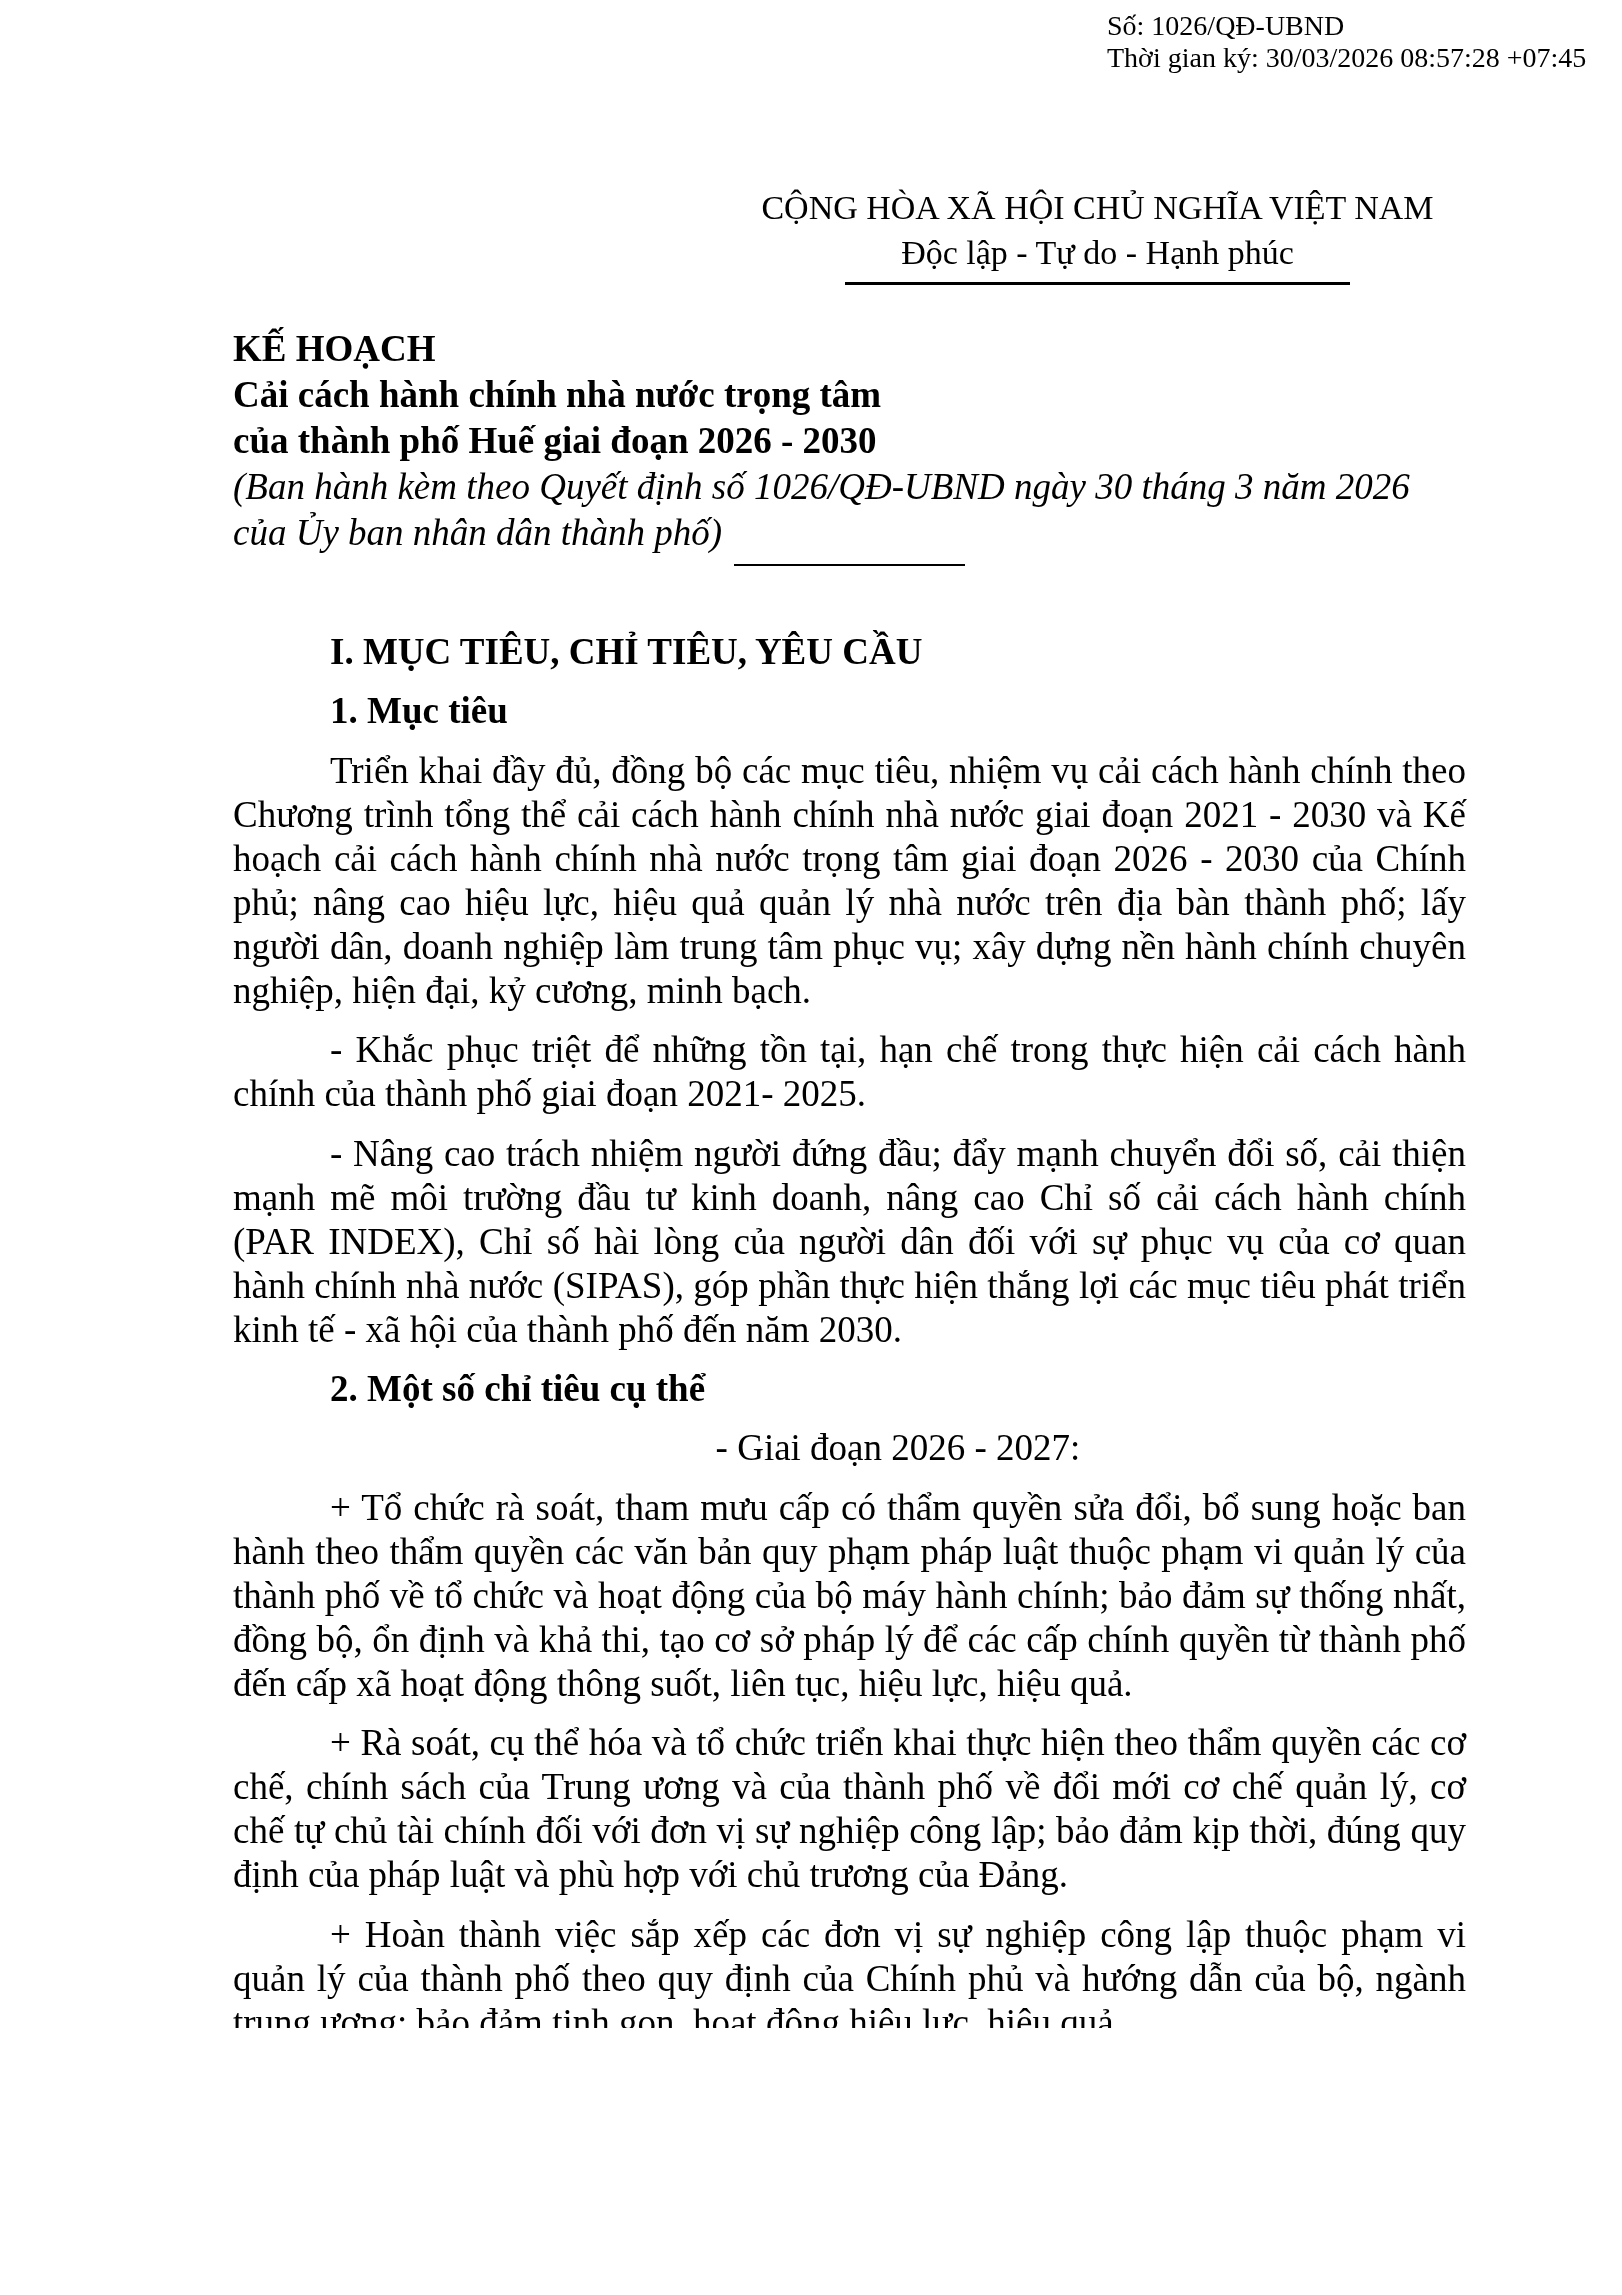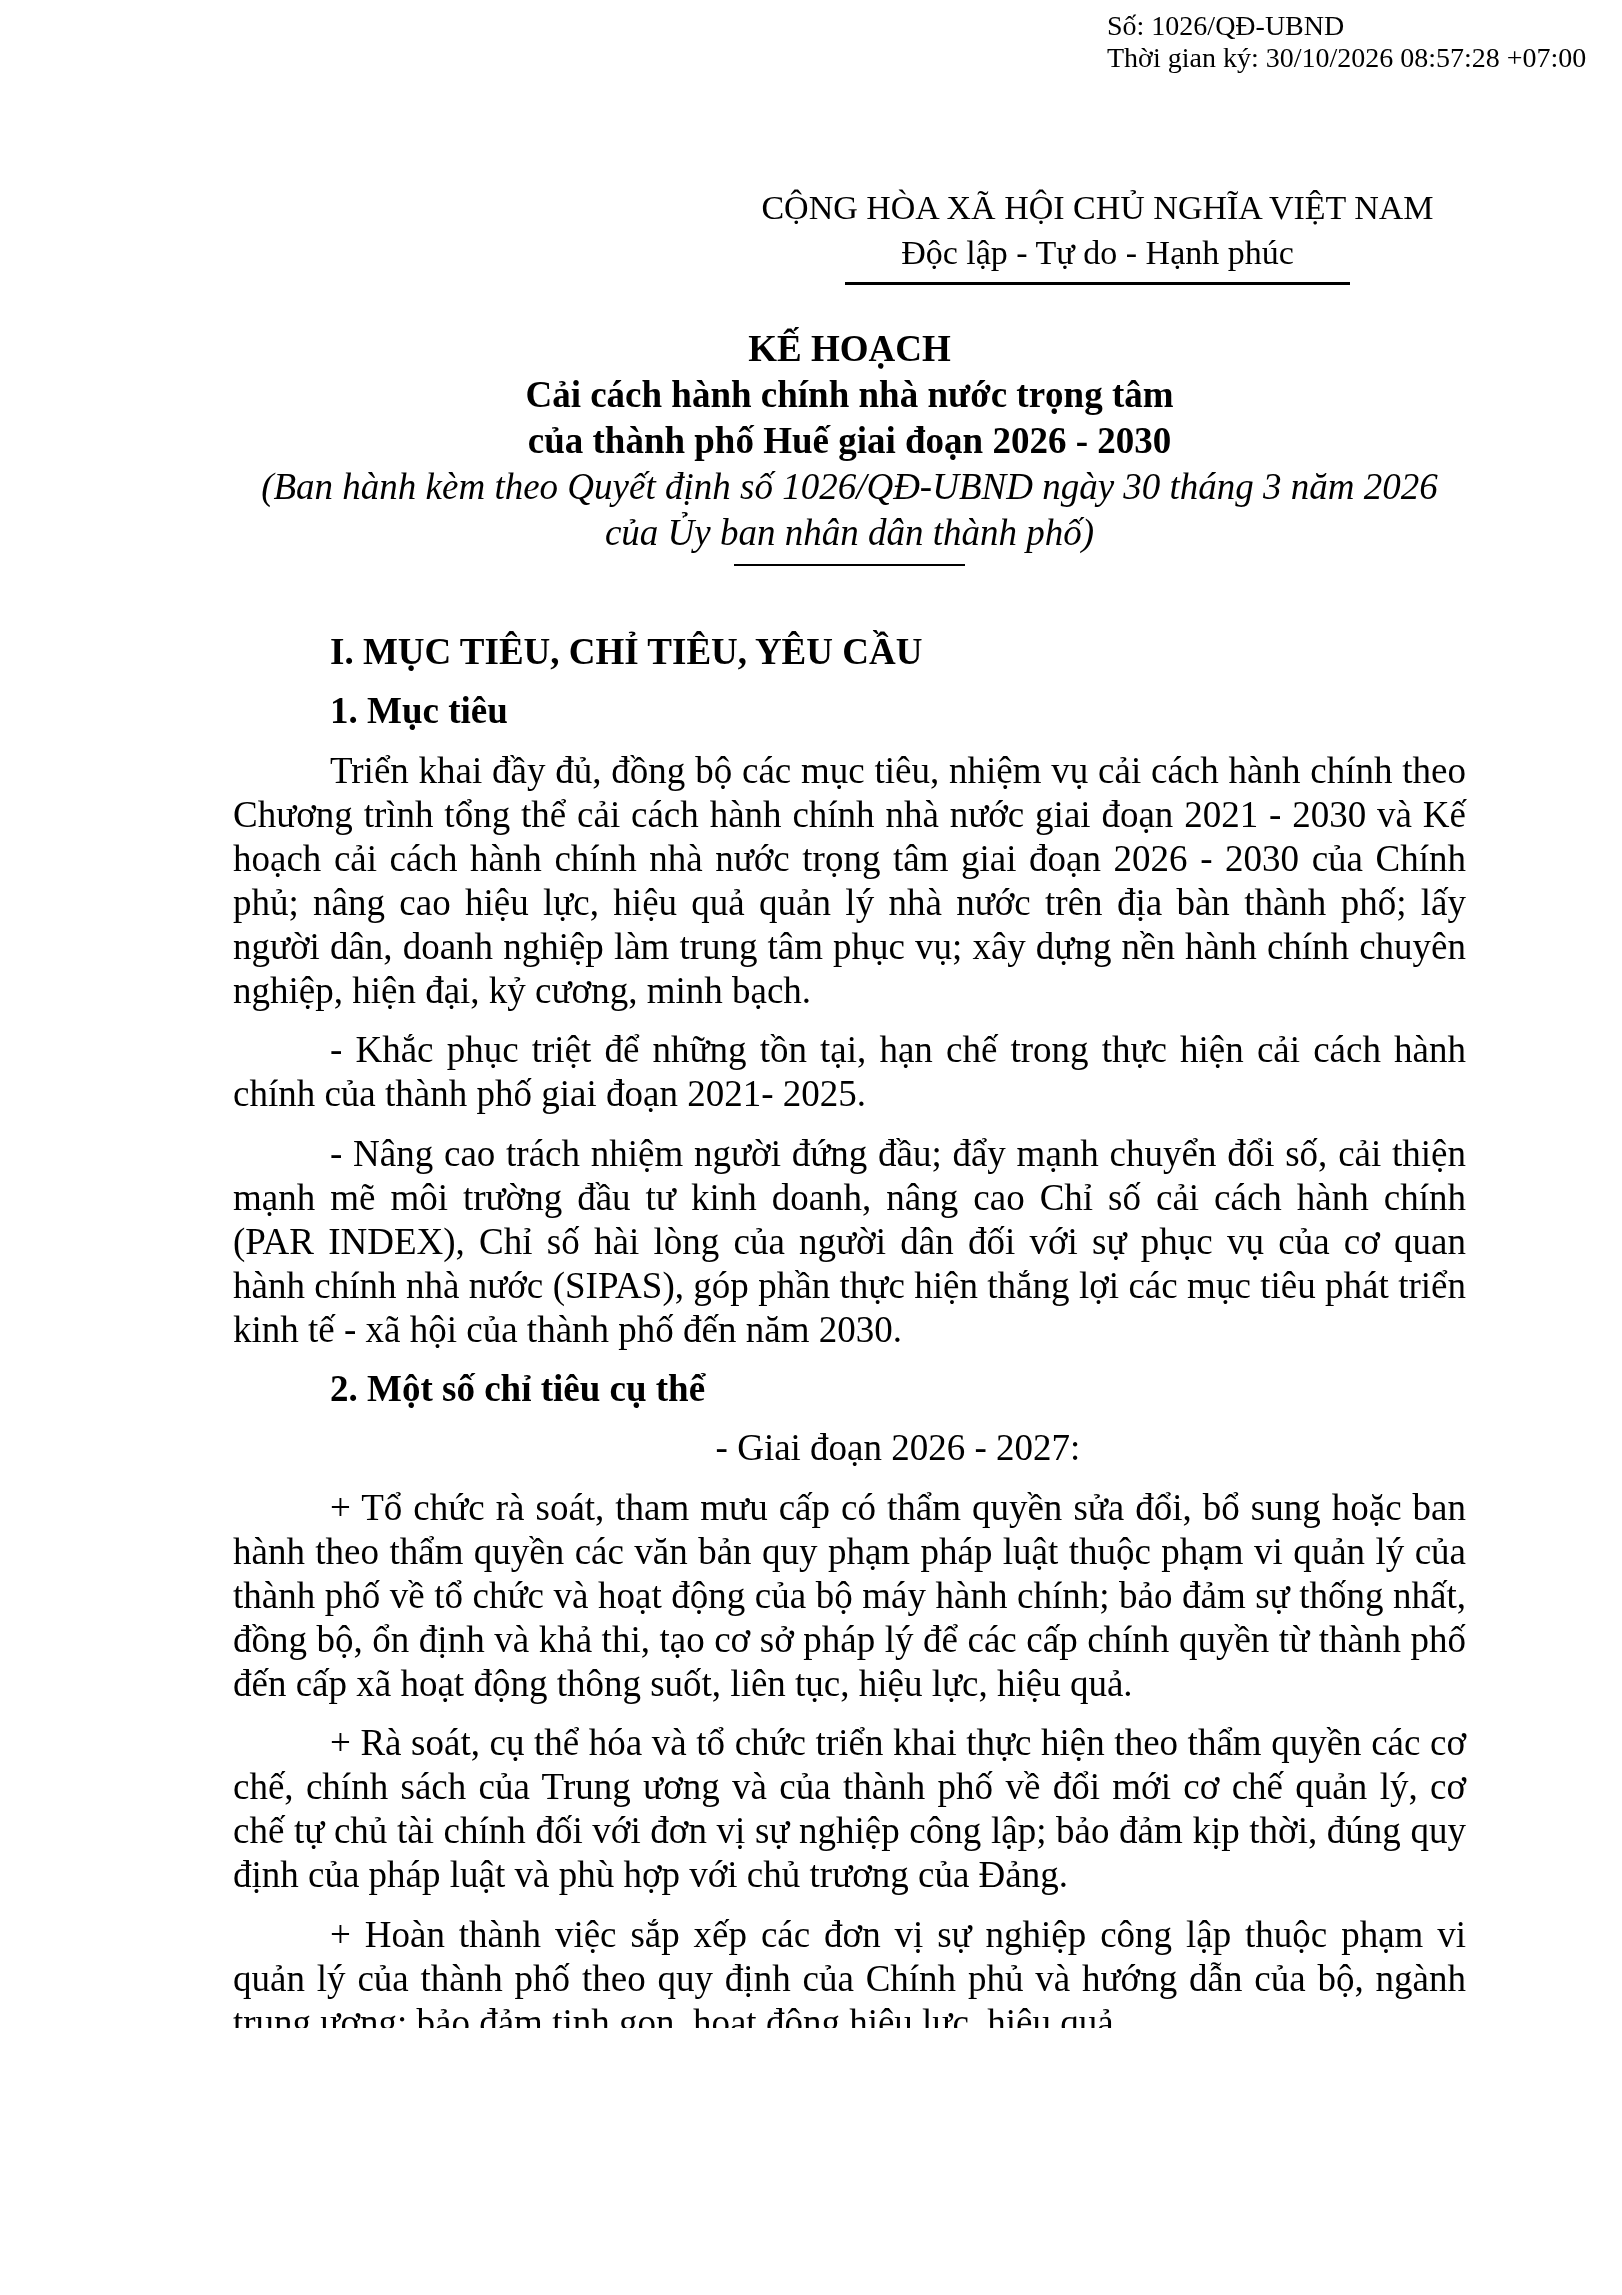--- a/index.html
+++ b/index.html
@@ -58,21 +58,21 @@
     background: #000;
     margin: 6.5px auto 0 auto;
   }
 
   
   .title-block {
     position: absolute;
     left: 233px;
     top: 326px;
     width: 1233px;
-    text-align: center;
+    text-align: left;
   }
   .title-doc-type {
     font-weight: bold;
     font-size: 37px;
     line-height: 46px;
   }
   .title-subject {
     font-weight: bold;
     font-size: 37px;
     line-height: 46px;
@@ -112,21 +112,21 @@
     text-align: center;
   }
 </style>
 </head>
 <body>
 
 <div class="page">
 
   <div class="sig-block">
     <div>Số: 1026/QĐ-UBND</div>
-    <div>Thời gian ký: 30/10/2026 08:57:28 +07:00</div>
+    <div>Thời gian ký: 30/03/2026 08:57:28 +07:45</div>
   </div>
 
 
   <div class="national-block">
     <div>CỘNG HÒA XÃ HỘI CHỦ NGHĨA VIỆT NAM</div>
     <div>Độc lập - Tự do - Hạnh phúc</div>
     <div class="national-rule"></div>
   </div>
 
   <div class="title-block">

